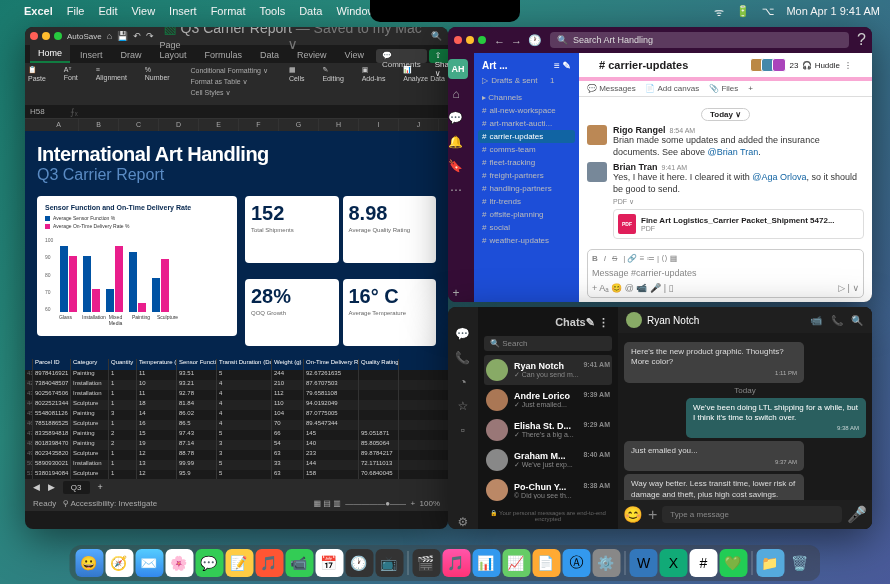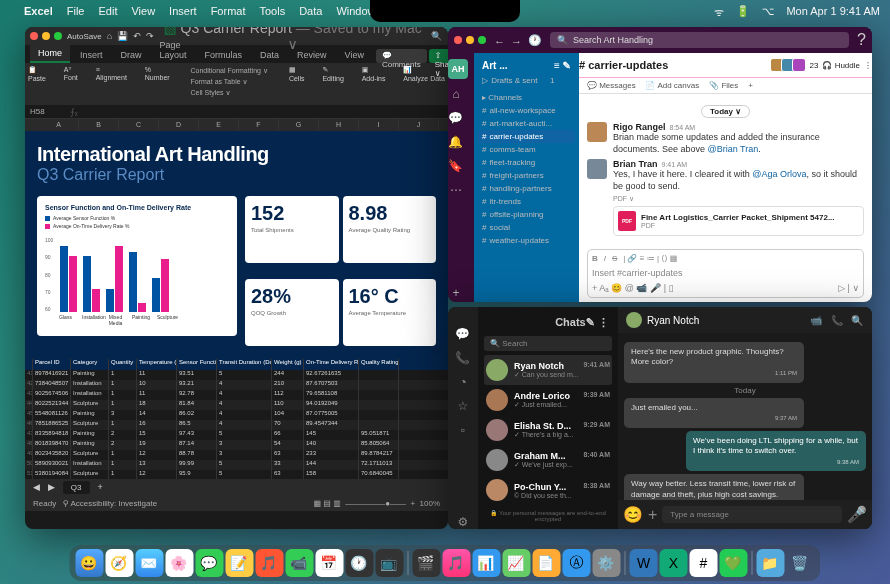--- a/index.html
+++ b/index.html
@@ -65,27 +65,27 @@
 
 
 .slack{left:448px;top:5px;width:424px;height:275px;background:#1a1d21;display:flex;flex-direction:column}
 .slack-top{height:26px;background:#350d36;display:flex;align-items:center;padding:0 6px;gap:8px}
 .slack-nav{display:flex;gap:6px;color:#ccc;font-size:11px}
 .slack-search{flex:1;background:#5c3a5e;border-radius:4px;padding:3px 8px;font-size:9px;color:#ddd;display:flex;align-items:center;gap:4px}
 .slack-body{display:flex;flex:1;overflow:hidden}
 .slack-rail{width:26px;background:#350d36;display:flex;flex-direction:column;gap:8px;padding-top:6px}
 .rail-icon{width:16px;height:16px;color:#aaa;font-size:12px;text-align:center}
 .ws-badge{width:20px;height:20px;background:#4a8;border-radius:4px;font-size:9px;color:#fff;display:flex;align-items:center;justify-content:center;font-weight:700}
-.slack-sidebar{width:105px;background:#0369a1;color:#bbb;font-size:9px;padding:4px}
+.slack-sidebar{width:105px;background:#1d4ed8;color:#bbb;font-size:9px;padding:4px}
 .sb-hdr{display:flex;justify-content:space-between;padding:3px 4px;font-weight:700;color:#fff;font-size:10px}
 .sb-section{padding:2px 4px;color:#bbb;font-size:8px;margin-top:4px}
 .sb-item{padding:2px 4px;font-size:8px;color:#bbb;display:flex;align-items:center;gap:3px}
 .sb-item.active{background:#1164a3;color:#fff;border-radius:3px}
 .slack-main{flex:1;background:#fff;display:flex;flex-direction:column;color:#1d1c1d}
-.ch-hdr{padding:5px 0;display:flex;justify-content:space-between;align-items:center;border-bottom:1px solid #f9a8d4}
+.ch-hdr{padding:5px 20px;display:flex;justify-content:space-between;align-items:center;border-bottom:4px solid #f9a8d4}
 .ch-name{font-weight:800;font-size:11px}
 .ch-members{display:flex;align-items:center;gap:4px;font-size:8px}
 .avatars{display:flex}
 .av{width:14px;height:14px;border-radius:3px;margin-left:-3px;border:1px solid #fff}
 .ch-tabs{padding:3px 8px;display:flex;gap:10px;font-size:8px;color:#555;border-bottom:1px solid #ddd}
 .messages{flex:1;padding:4px 8px;overflow:hidden}
 .date-div{text-align:center;margin:2px}
 .date-pill{display:inline-block;border:1px solid #ccc;border-radius:10px;padding:1px 8px;font-size:8px;font-weight:700}
 .msg{display:flex;gap:6px;margin-top:4px}
 .msg-av{width:20px;height:20px;border-radius:3px;flex-shrink:0}
@@ -606,21 +606,21 @@
               <div>
                     <div class="att-name">Fine Art Logistics_Carrier Packet_Shipment 5472...</div>
                     <div class="att-type">PDF</div>
                   </div>
             </div>
           </div>
         </div>
       </div>
       <div class="composer">
         <div class="comp-toolbar"><b>B</b> <i>I</i> <s>S</s> | 🔗 ≡ ≔ | ⟨⟩ ▦</div>
-        <div class="comp-input">Insert #carrier-updates</div>
+        <div class="comp-input">Message #carrier-updates</div>
         <div class="comp-bottom">
               <span>+ Aₐ 😊 @ 📹 🎤 | ▯</span>
               <span>▷ | ∨</span>
             </div>
       </div>
     </div>
   </div>
 </div>
 
 <div class="win teams">
@@ -702,22 +702,22 @@
       <div class="tm-icons">
         <span>📹</span>
         <span>📞</span>
         <span>🔍</span>
       </div>
     </div>
     <div class="tm-messages">
       <div class="bubble in"><span>Here's the new product graphic. Thoughts? More color?</span><div class="btime">1:11 PM</div></div>
       <div class="tm-date">Today</div>
       <div id="bubbles">
+            <div class="bubble out">We've been doing LTL shipping for a while, but I think it's time to switch over.<div class="btime">9:38 AM</div></div>
             <div class="bubble in">Just emailed you...<div class="btime">9:37 AM</div></div>
-            <div class="bubble out">We've been doing LTL shipping for a while, but I think it's time to switch over.<div class="btime">9:38 AM</div></div>
             <div class="bubble in">Way way better. Less transit time, lower risk of damage and theft, plus high cost savings.</div>
           </div>
     </div>
     <div class="tm-compose">
       <span style="color:#888">😊</span>
       <span style="color:#888">+</span>
       <div class="tm-input">Type a message</div>
       <span style="color:#888">🎤</span>
     </div>
   </div>

